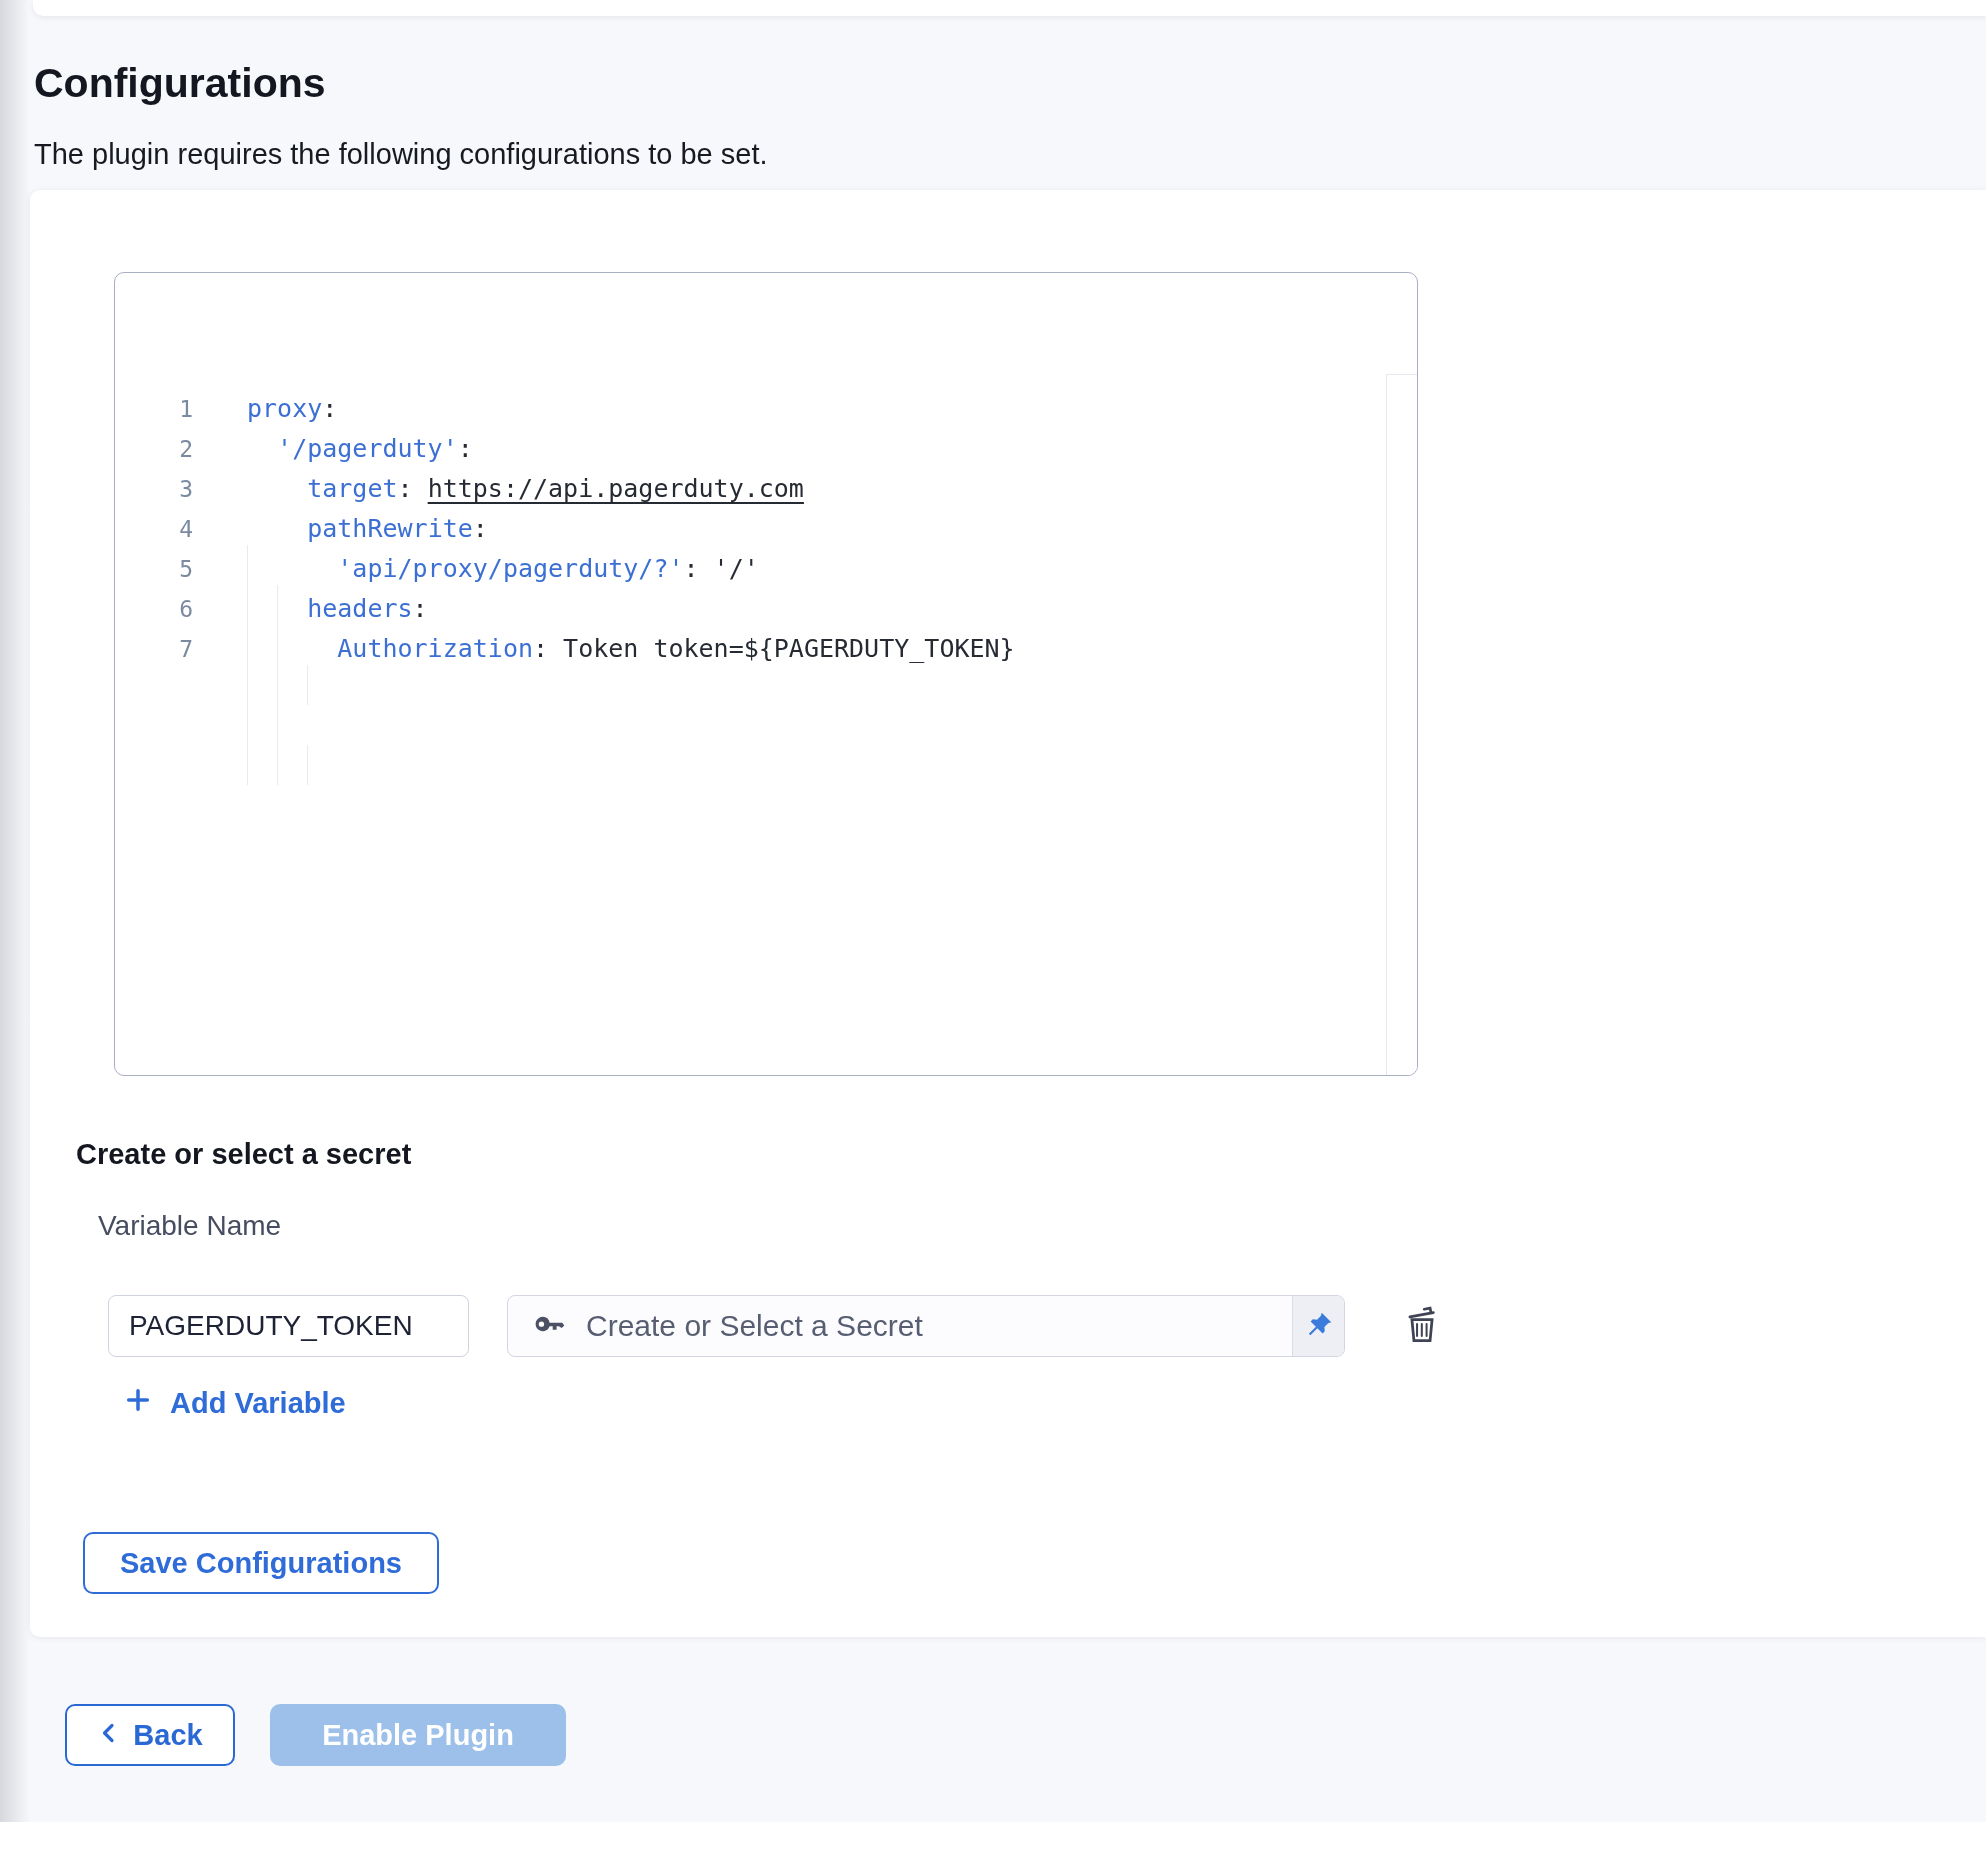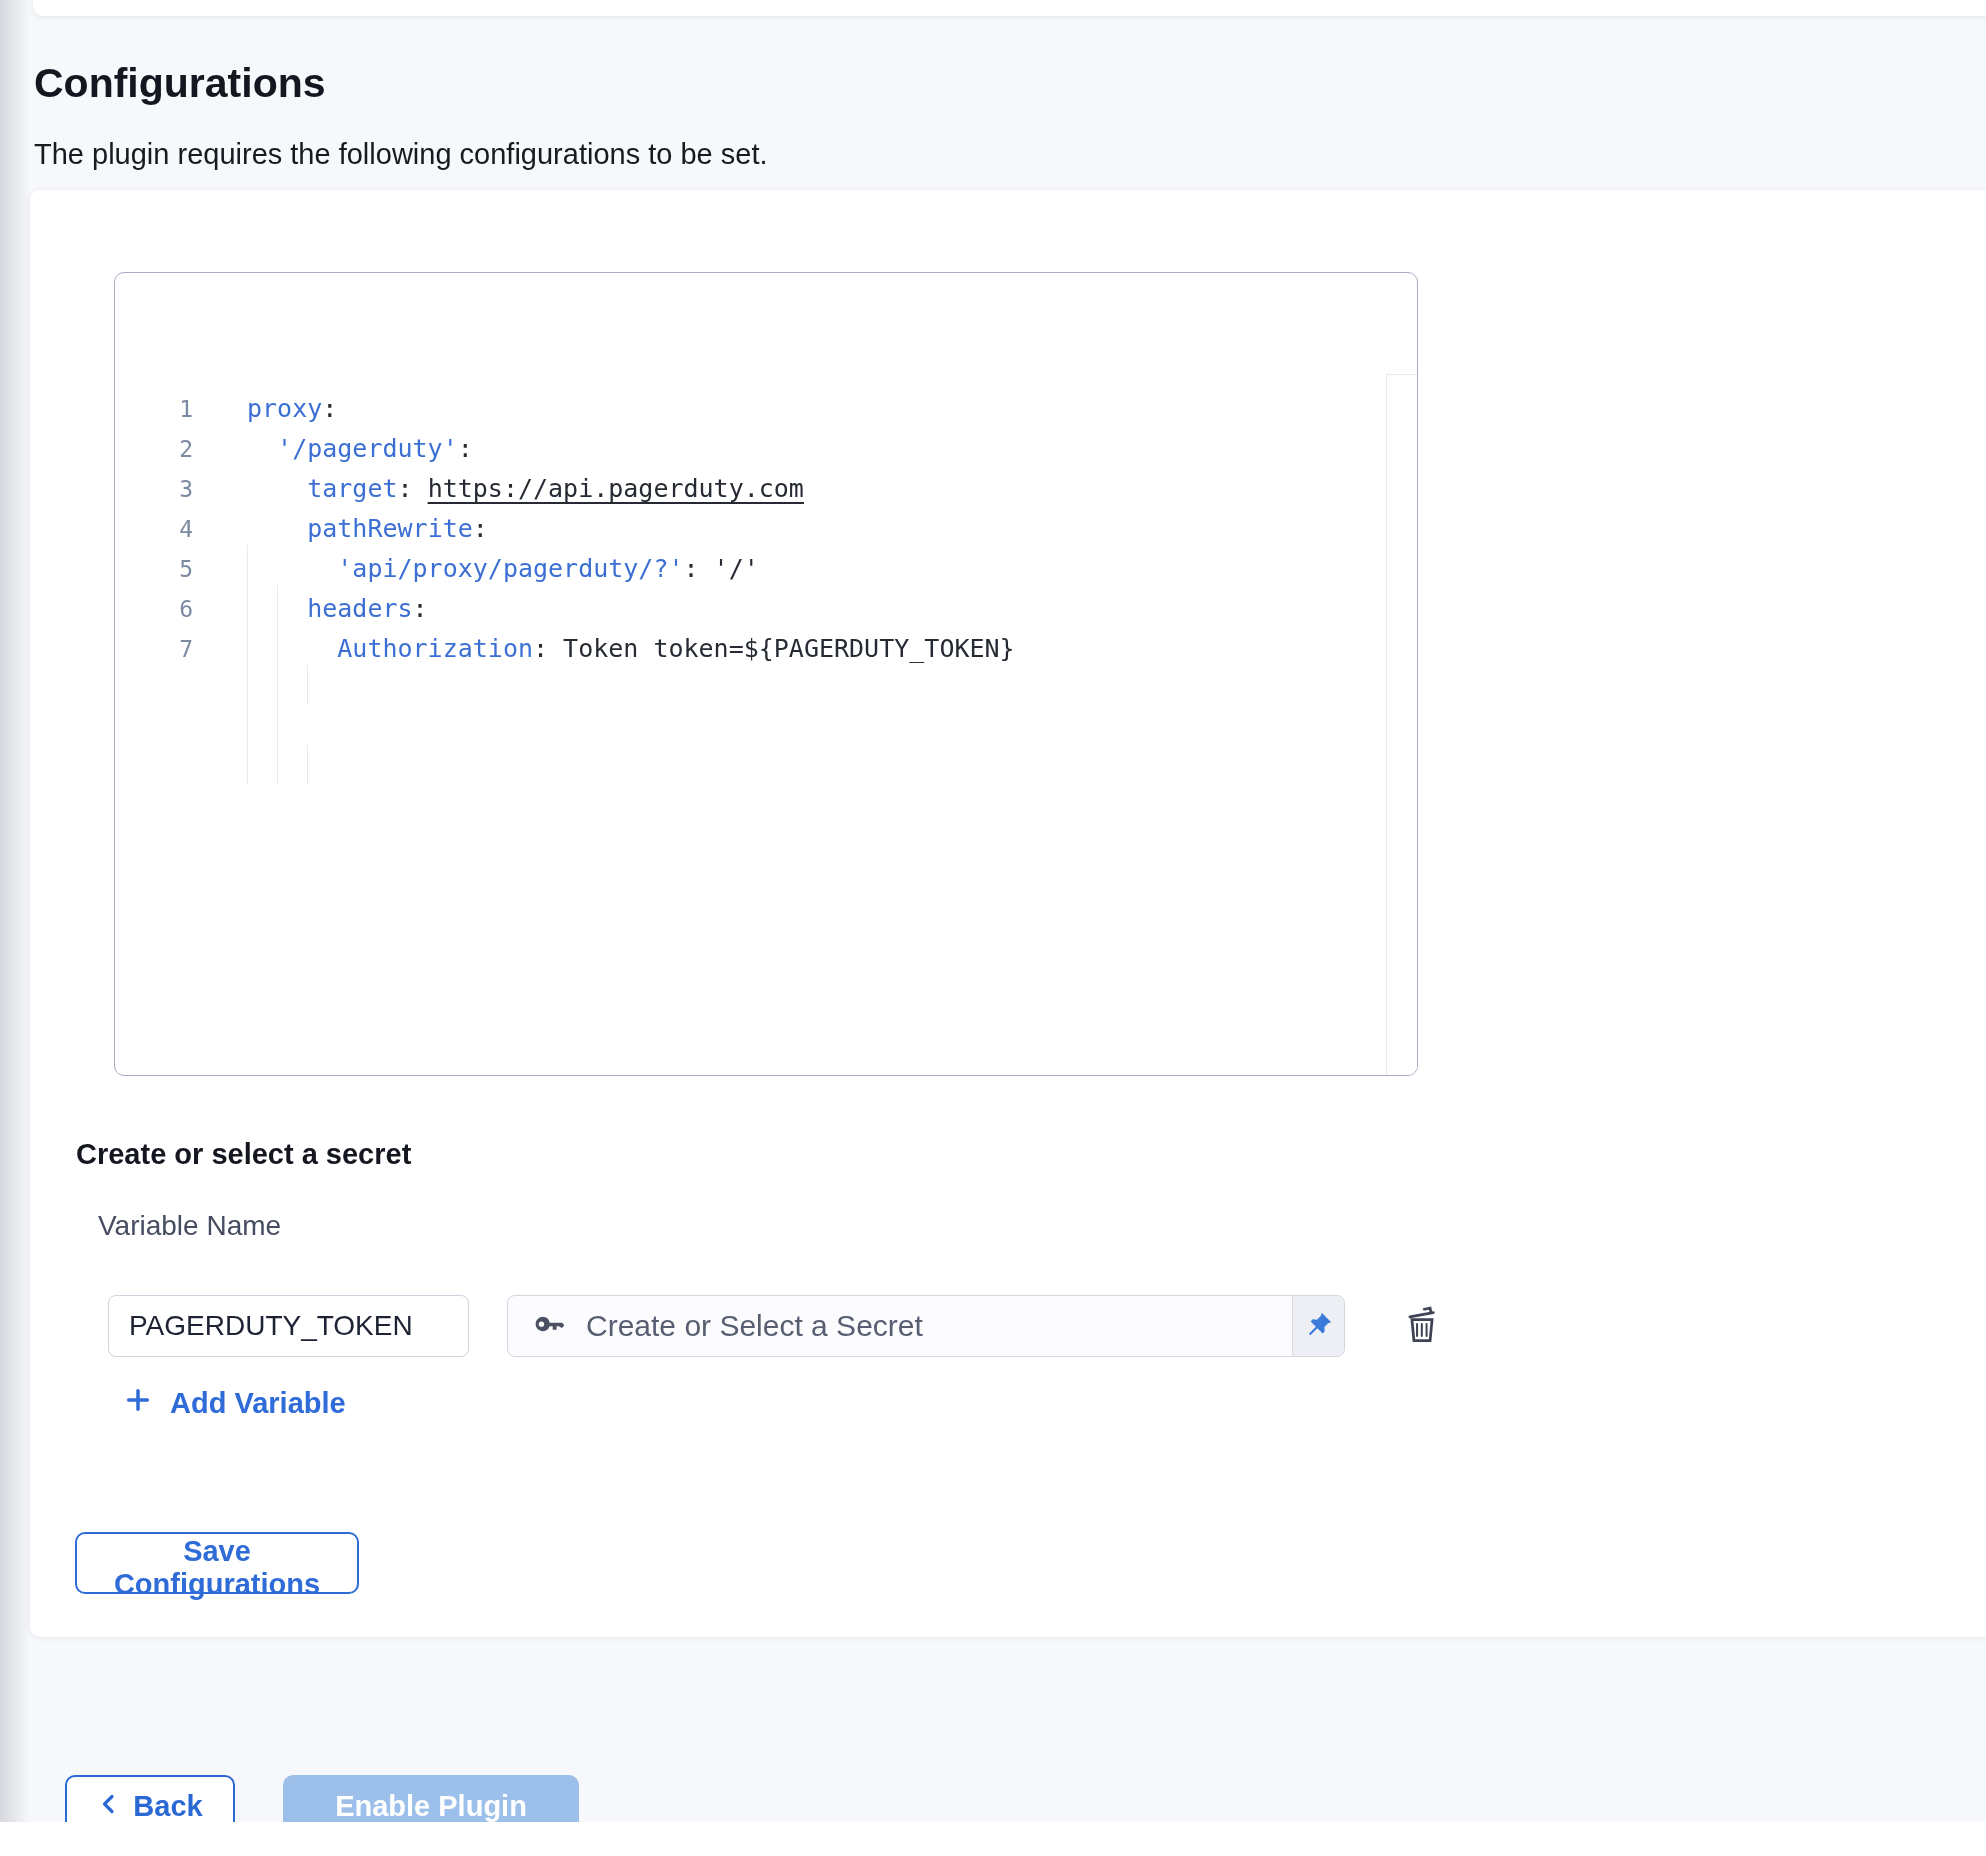--- a/index.html
+++ b/index.html
@@ -59,25 +59,25 @@
   .secret-select{position:absolute;left:477px;top:1105px;width:838px;height:62px;box-sizing:border-box;
     border:1px solid #d3d6e1;border-radius:8px;background:#fcfcfe;display:flex;align-items:stretch;cursor:pointer;}
   .select-main{flex:1;display:flex;align-items:center;gap:18px;padding-left:24px;}
   .select-placeholder{font-size:30px;color:#585e72;}
   .pin-btn{width:52px;background:#edeff5;border:none;border-left:1px solid #dadde7;
     border-radius:0 7px 7px 0;display:flex;align-items:center;justify-content:center;cursor:pointer;padding:0;}
   .trash-btn{position:absolute;left:1368px;top:1112px;width:48px;height:48px;border:none;background:transparent;
     padding:0;cursor:pointer;display:flex;align-items:center;justify-content:center;}
   .add-variable{position:absolute;left:94px;top:1196px;display:flex;align-items:center;gap:18px;
     color:#2f6cd8;font-size:29px;font-weight:700;cursor:pointer;}
-  .save-btn{position:absolute;left:45px;top:1342px;width:284px;height:62px;border:2px solid #2f6cd8;
+  .save-btn{position:absolute;left:53px;top:1342px;width:356px;height:62px;border:2px solid #2f6cd8;
     border-radius:10px;background:#fff;color:#2f6cd8;font-size:29px;font-weight:700;cursor:pointer;font-family:inherit;}
 
   
-  .footer-actions{position:absolute;left:65px;top:1775px;display:flex;gap:48px;}
+  .footer-actions{position:absolute;left:65px;top:1704px;display:flex;gap:35px;}
   .back-btn{width:170px;height:62px;border:2px solid #2a68d4;border-radius:10px;background:#fff;
     color:#2a68d4;font-size:29px;font-weight:700;display:flex;align-items:center;justify-content:center;
     gap:12px;cursor:pointer;font-family:inherit;box-sizing:border-box;}
   .enable-btn{width:296px;height:62px;border:none;border-radius:10px;background:#9dc0ea;color:#fff;
     font-size:29px;font-weight:700;cursor:default;font-family:inherit;}
   .bottom-strip{position:absolute;left:0;right:0;top:1822px;height:34px;background:#fff;}
 </style>
 </head>
 <body>
 

